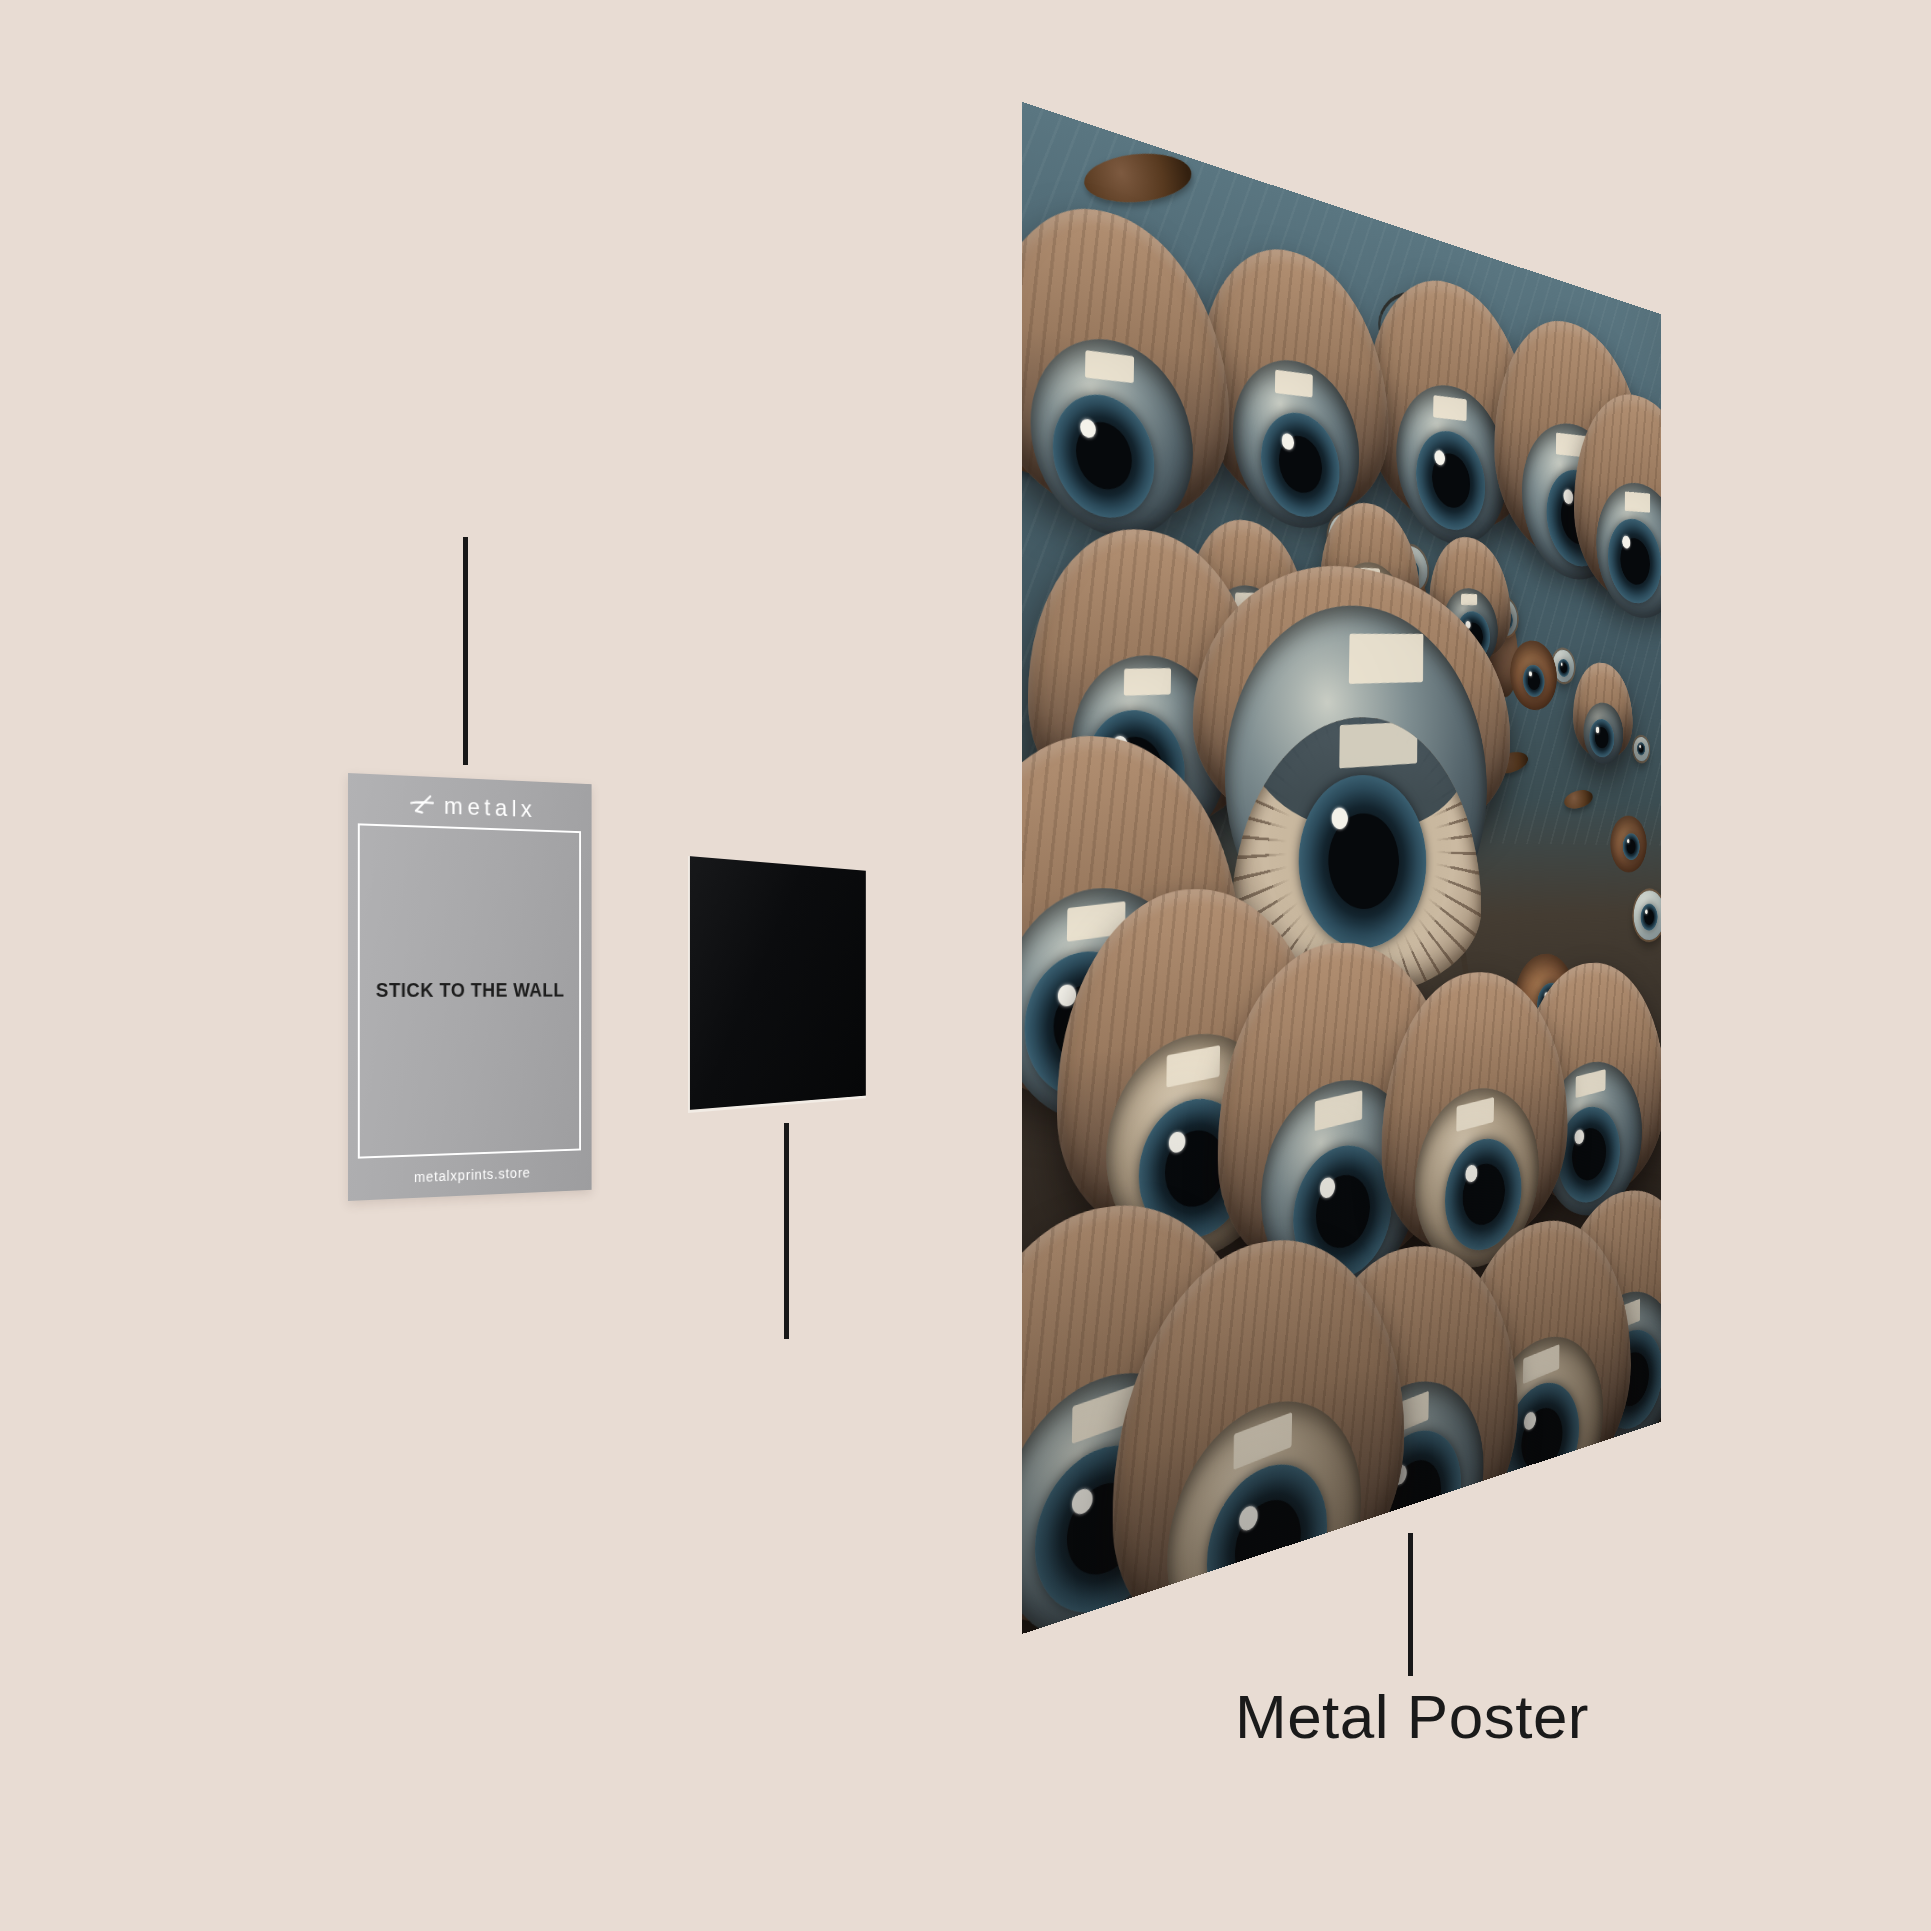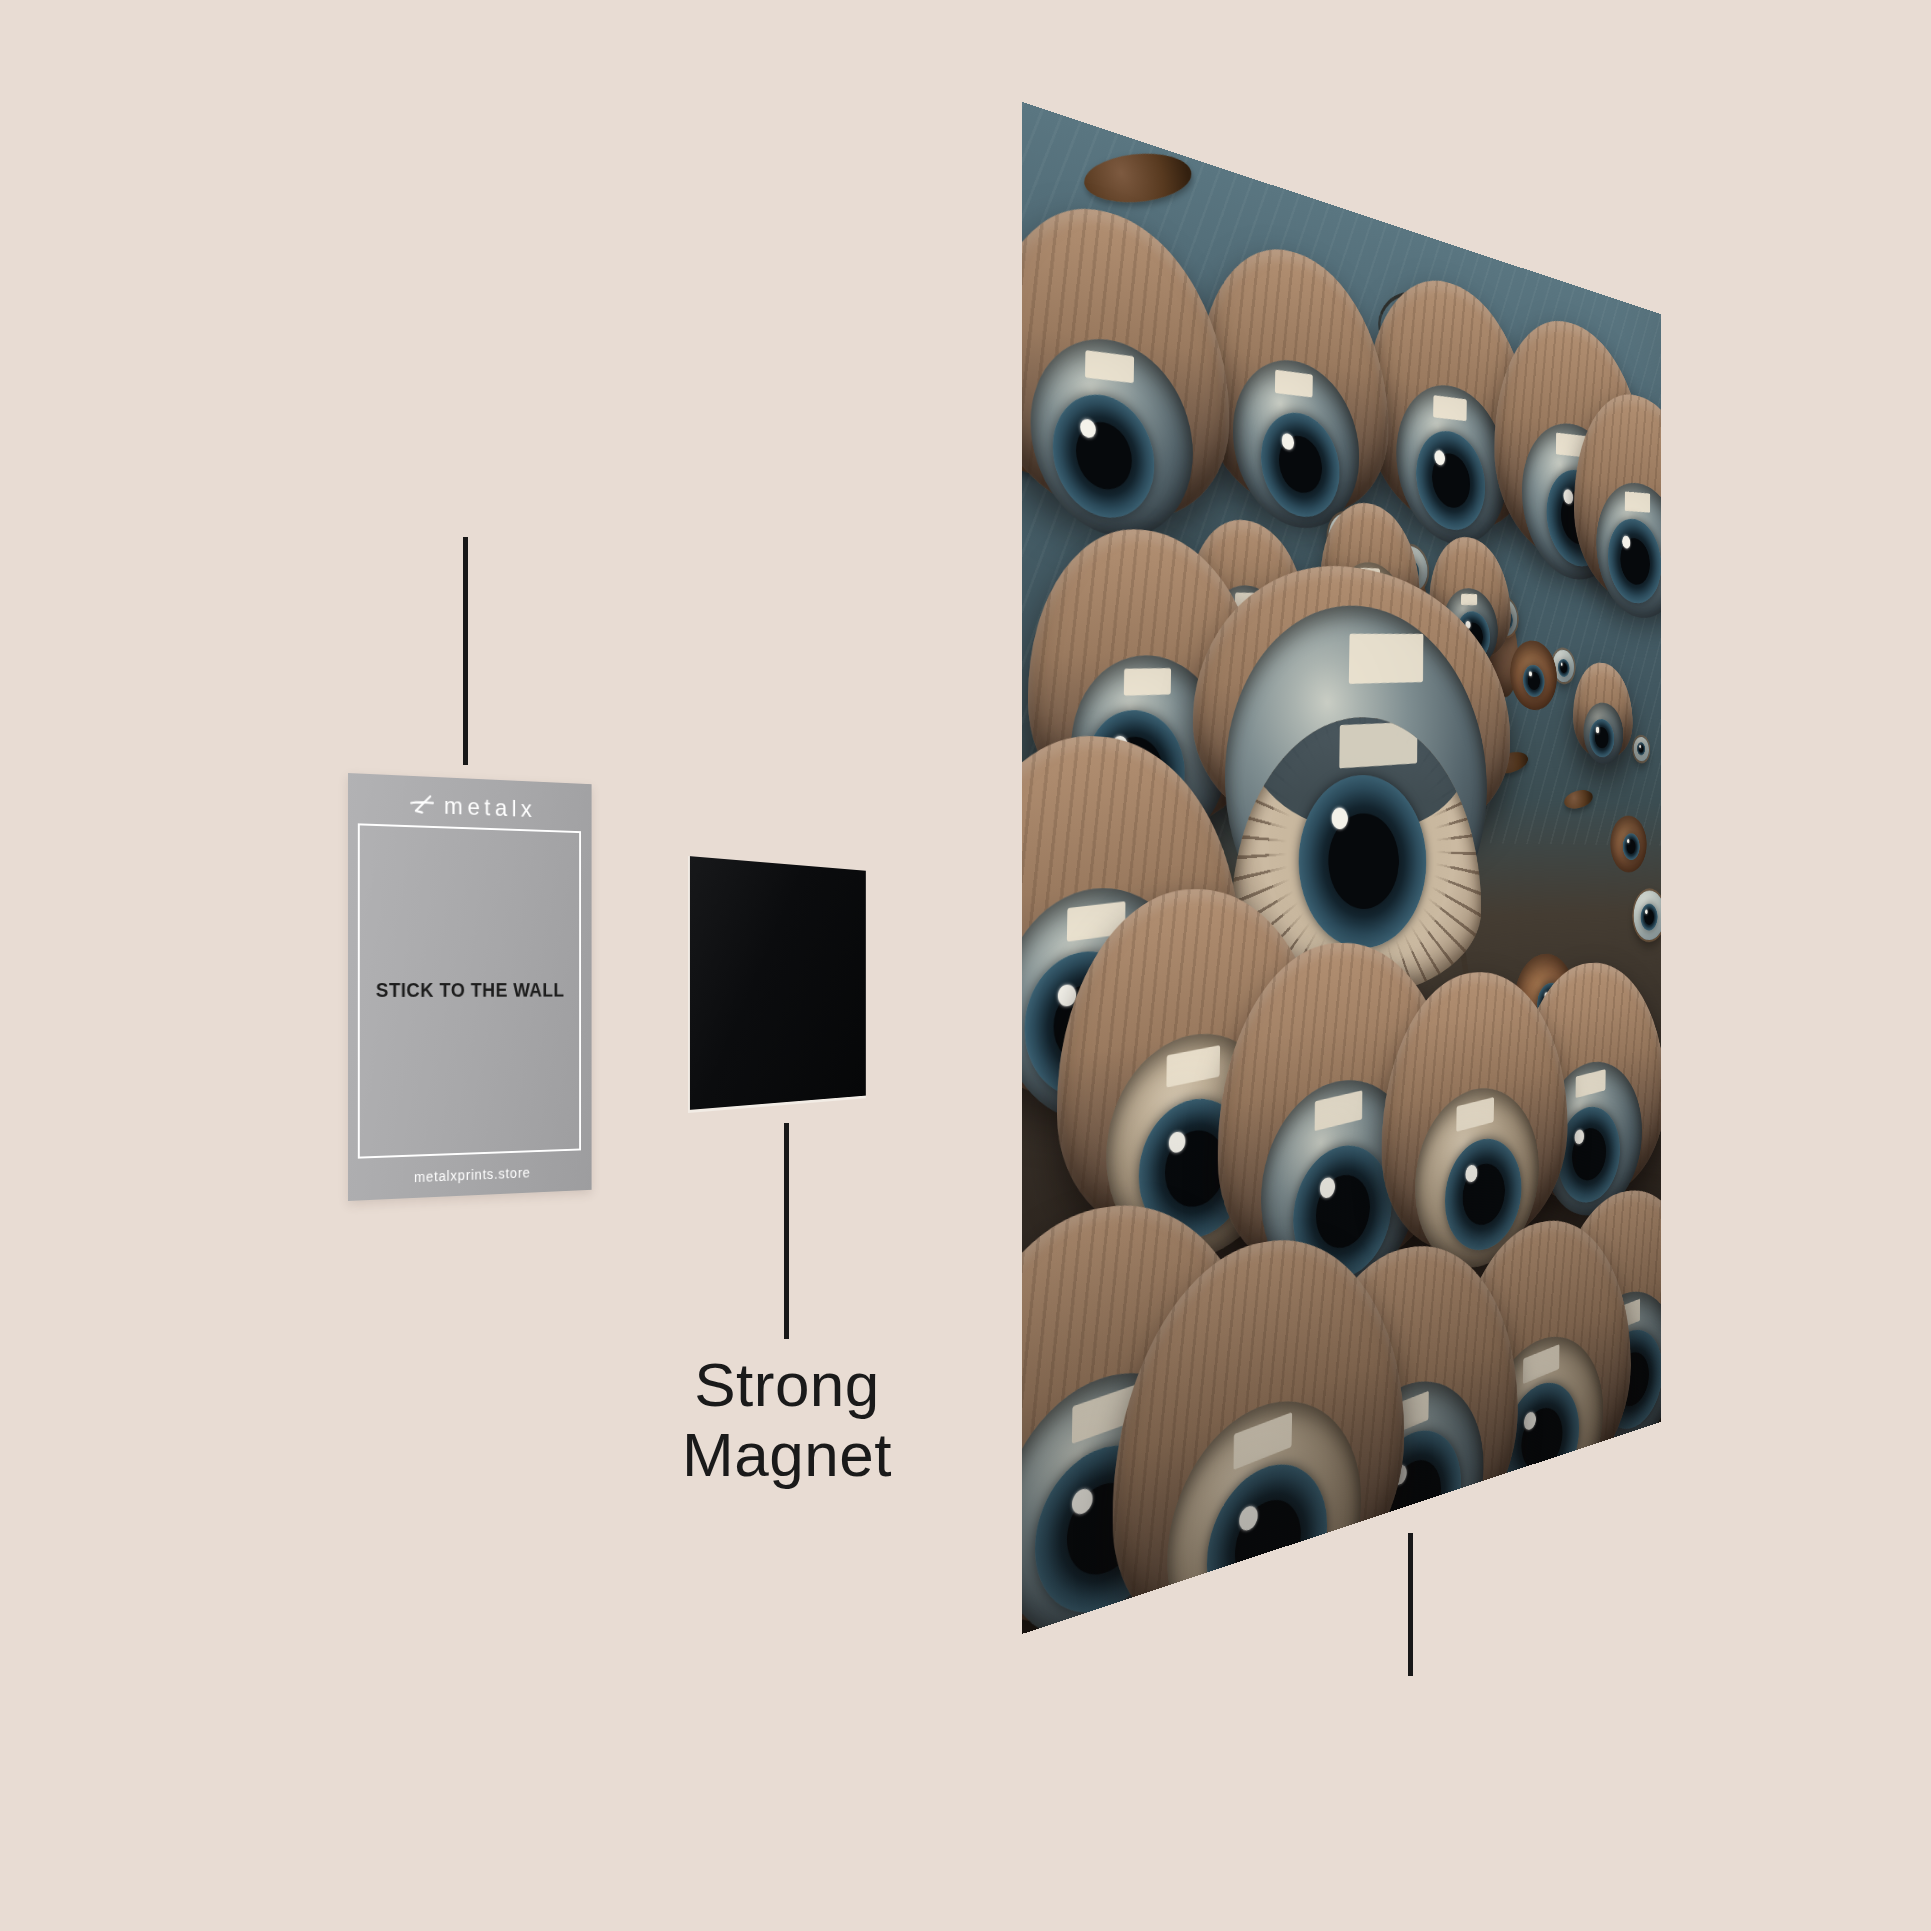--- a/index.html
+++ b/index.html
@@ -100,24 +100,20 @@
       <span class="brand">metalx</span>
     </div>
     <div class="frame">
       <div class="msg">STICK TO THE WALL</div>
     </div>
     <div class="site">metalxprints.store</div>
   </div>
 
   <div id="magnet"></div>
   <div class="leader" style="left:784px;top:1123px;height:216px;"></div>
-  <div class="biglabel" style="left:787px;top:1350px;">
-    <div>Strong</div>
-    <div>Magnet</div>
-  </div>
 
   <div id="poster">
     <div class="streaks"></div>
     <div id="art" style="position:absolute;inset:0;">
         <div class="seed" style="left: 70px; top: 14.5px; width: 145px; height: 48px; transform: rotate(-20deg);"></div>
         <div class="seed" style="left: -20px; top: 324px; width: 116px; height: 43px; transform: rotate(-12deg);"></div>
         <div class="seed" style="left: 168px; top: 436px; width: 92px; height: 35px; transform: rotate(-15deg);"></div>
         <div class="seed" style="left: 435px; top: 358px; width: 82px; height: 31px; transform: rotate(-10deg);"></div>
         <div class="seed" style="left: 309px; top: 136px; width: 58px; height: 21px; transform: rotate(-25deg);"></div>
         <div class="seed" style="left: 681px; top: 620px; width: 68px; height: 25px; transform: rotate(-12deg);"></div>
@@ -476,14 +472,15 @@
               <div class="glint" style="left: 50px; top: 39px; width: 25px; height: 25px;"></div>
             </div>
             <div class="refl" style="left: 159px; top: 5.8px; width: 126px; height: 50px; opacity: 0.9;"></div>
           </div>
         </div>
       </div>
     <div class="vignette"></div>
   </div>
 
   <div class="leader" style="left:1408px;top:1533px;height:143px;"></div>
+  <div class="biglabel" style="left:1412px;top:1682px;">Metal Poster</div>
 </div>
 
 
 </body></html>

